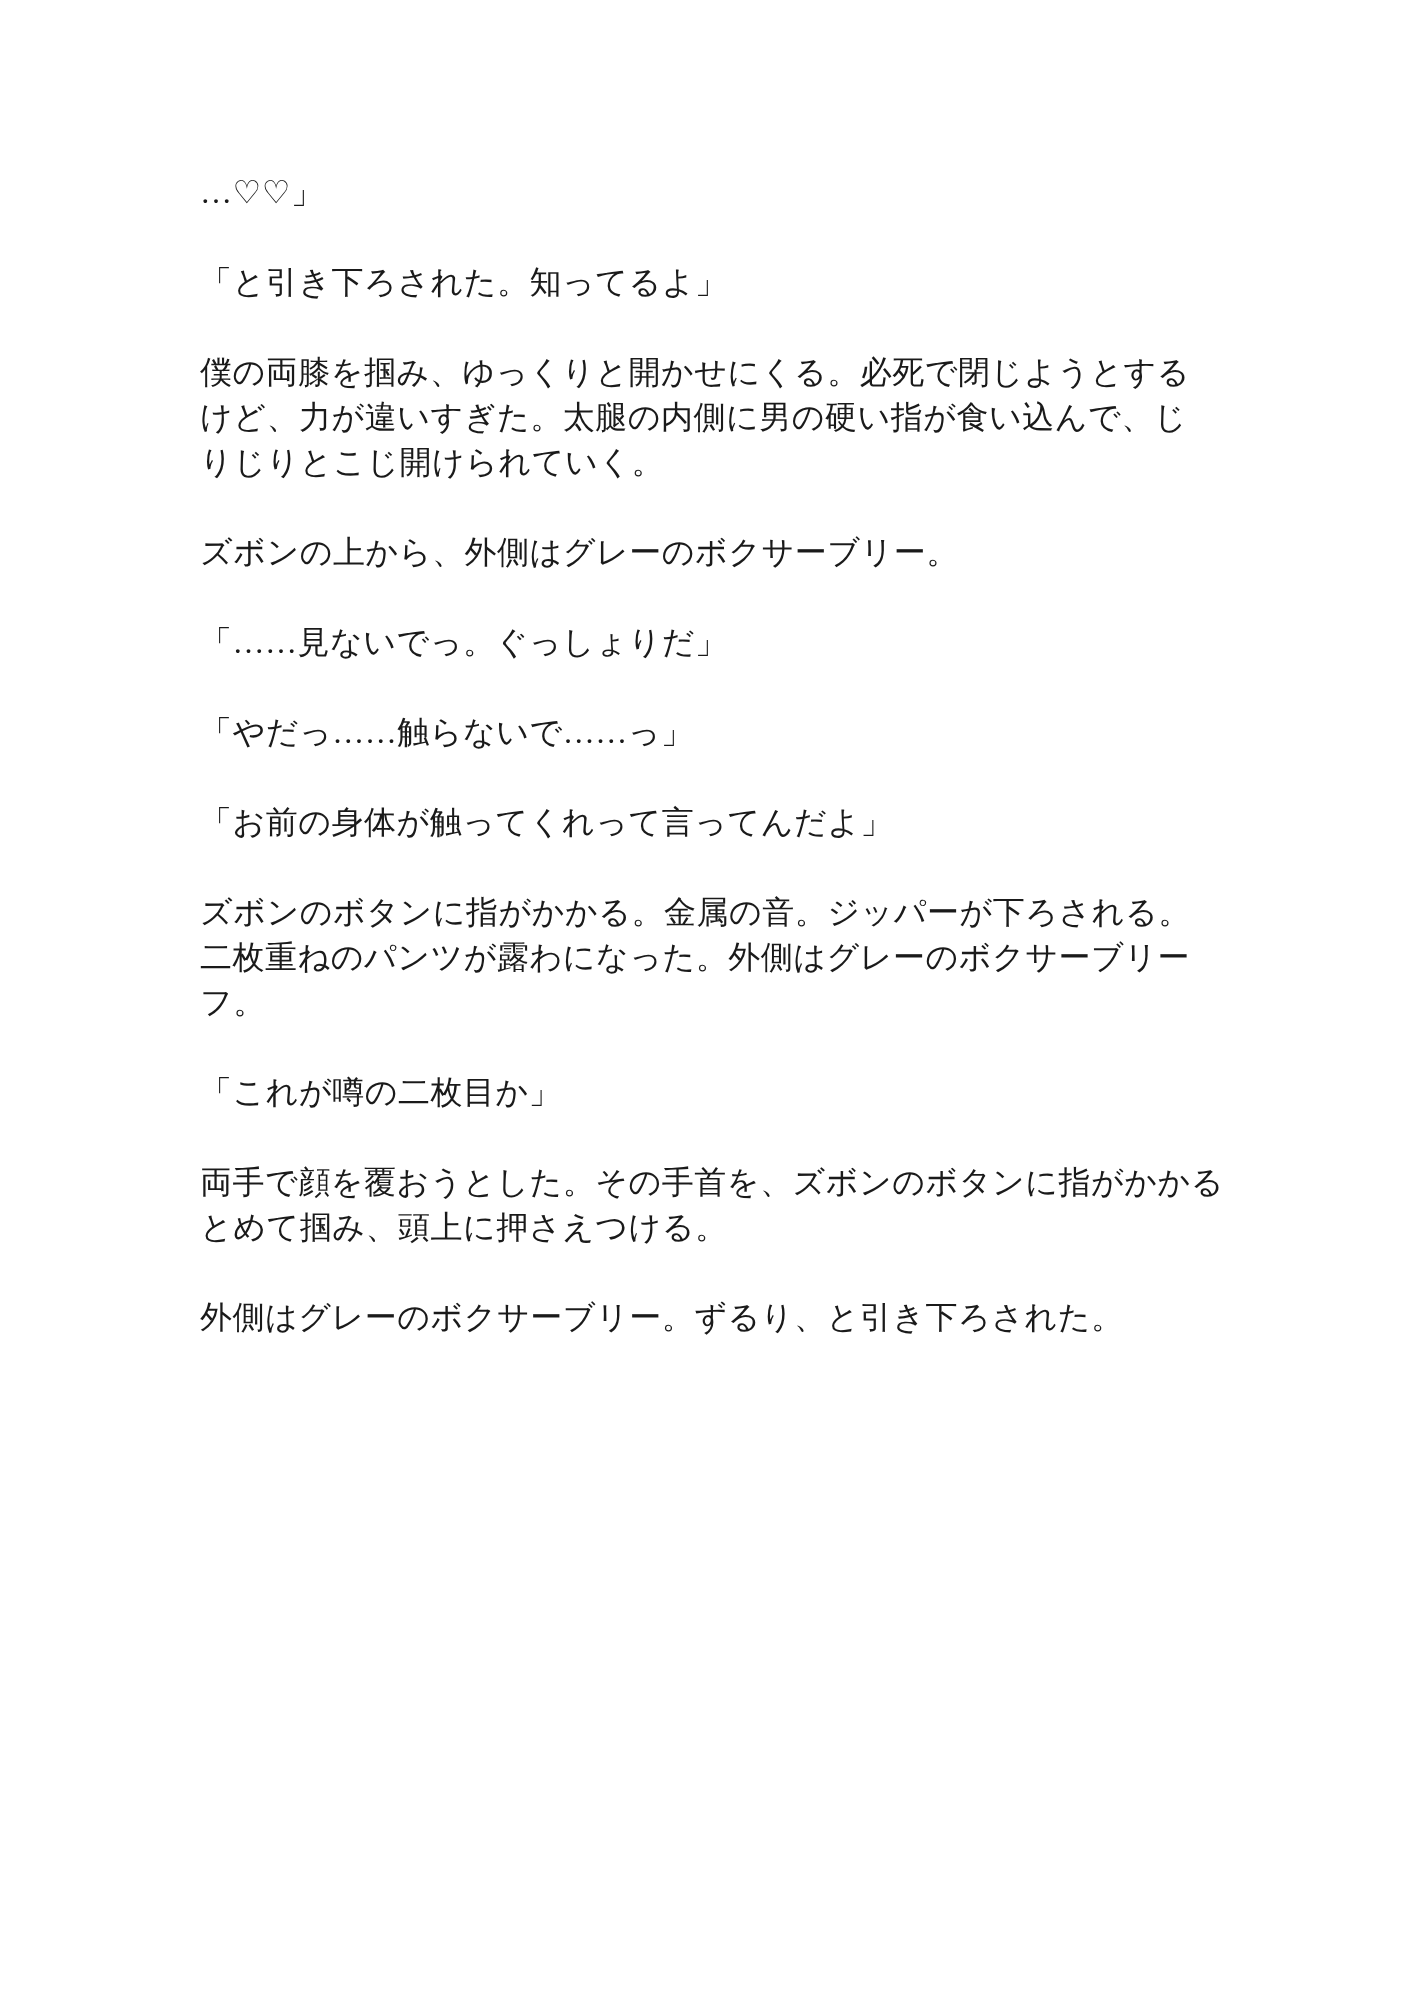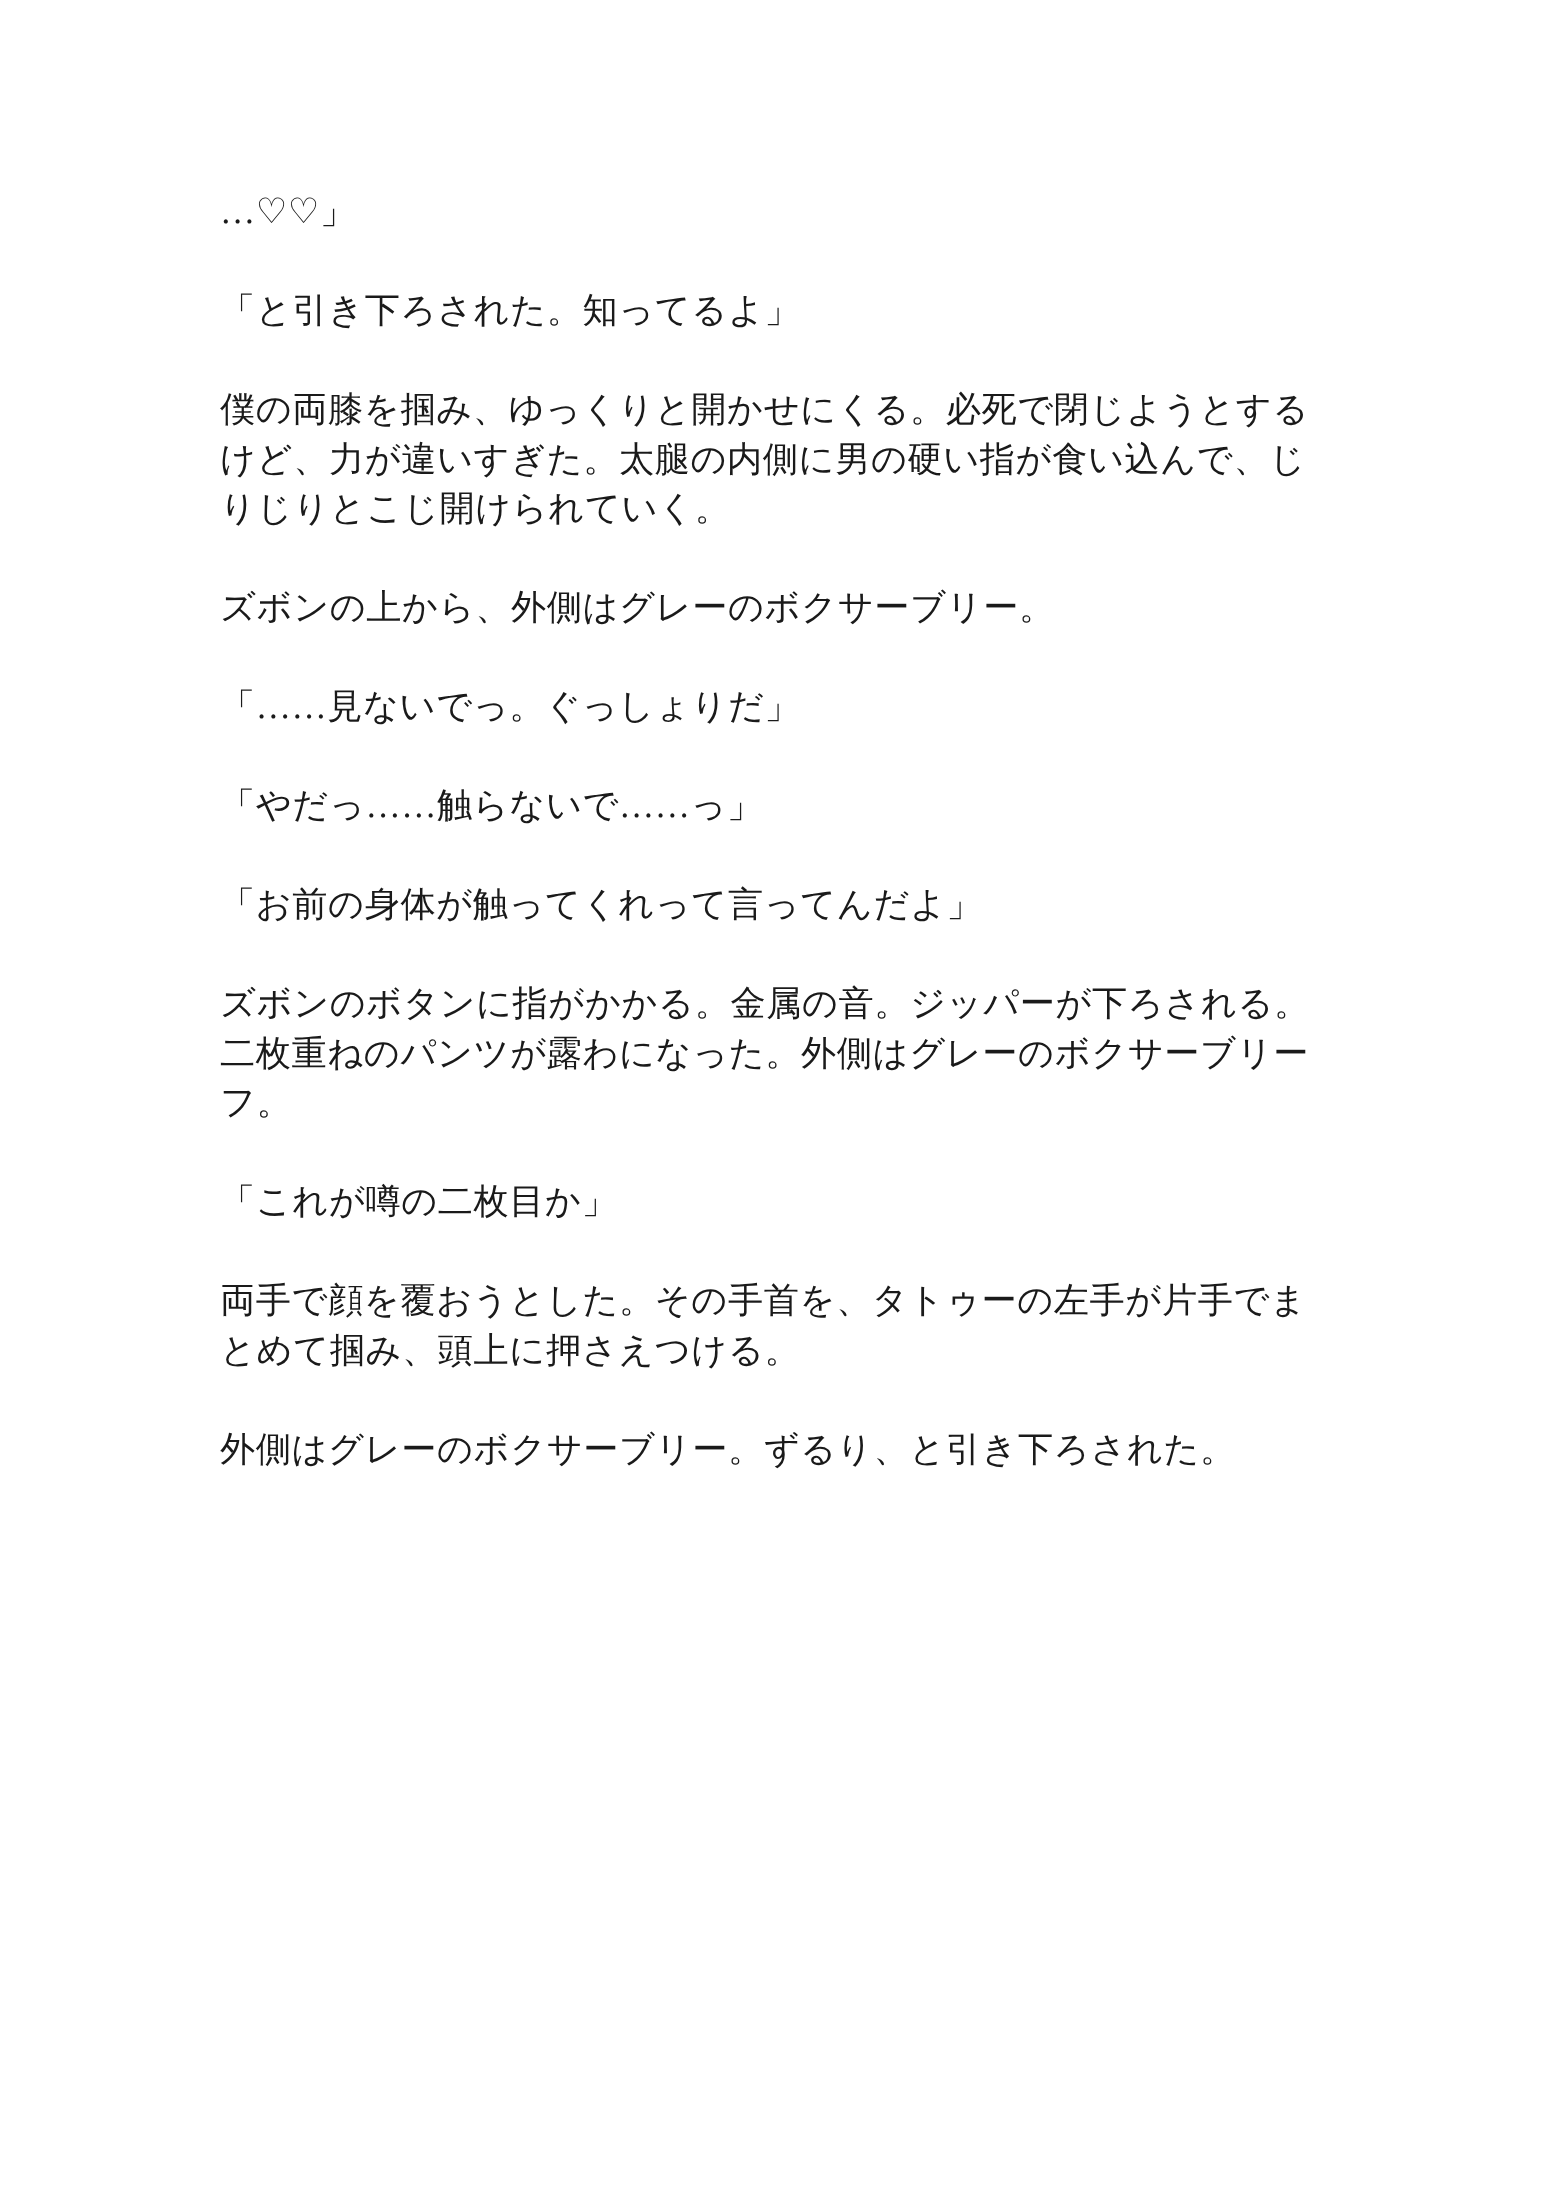--- a/index.html
+++ b/index.html
@@ -76,21 +76,21 @@
       <span class="line">フ。</span>
     </p>
 
     <p class="para">
       <span class="line">「これが噂の二枚目か」</span>
     </p>
 
 
 
     <p class="para">
-      <span class="line">両手で顔を覆おうとした。その手首を、タトゥーの左手が片手でま</span>
+      <span class="line">両手で顔を覆おうとした。その手首を、ズボンのボタンに指がかかる</span>
       <span class="line">とめて掴み、頭上に押さえつける。</span>
     </p>
 
 
     <p class="para">
       <span class="line">外側はグレーのボクサーブリー。ずるり、と引き下ろされた。</span>
     </p>
 
   </div>
 </div>

